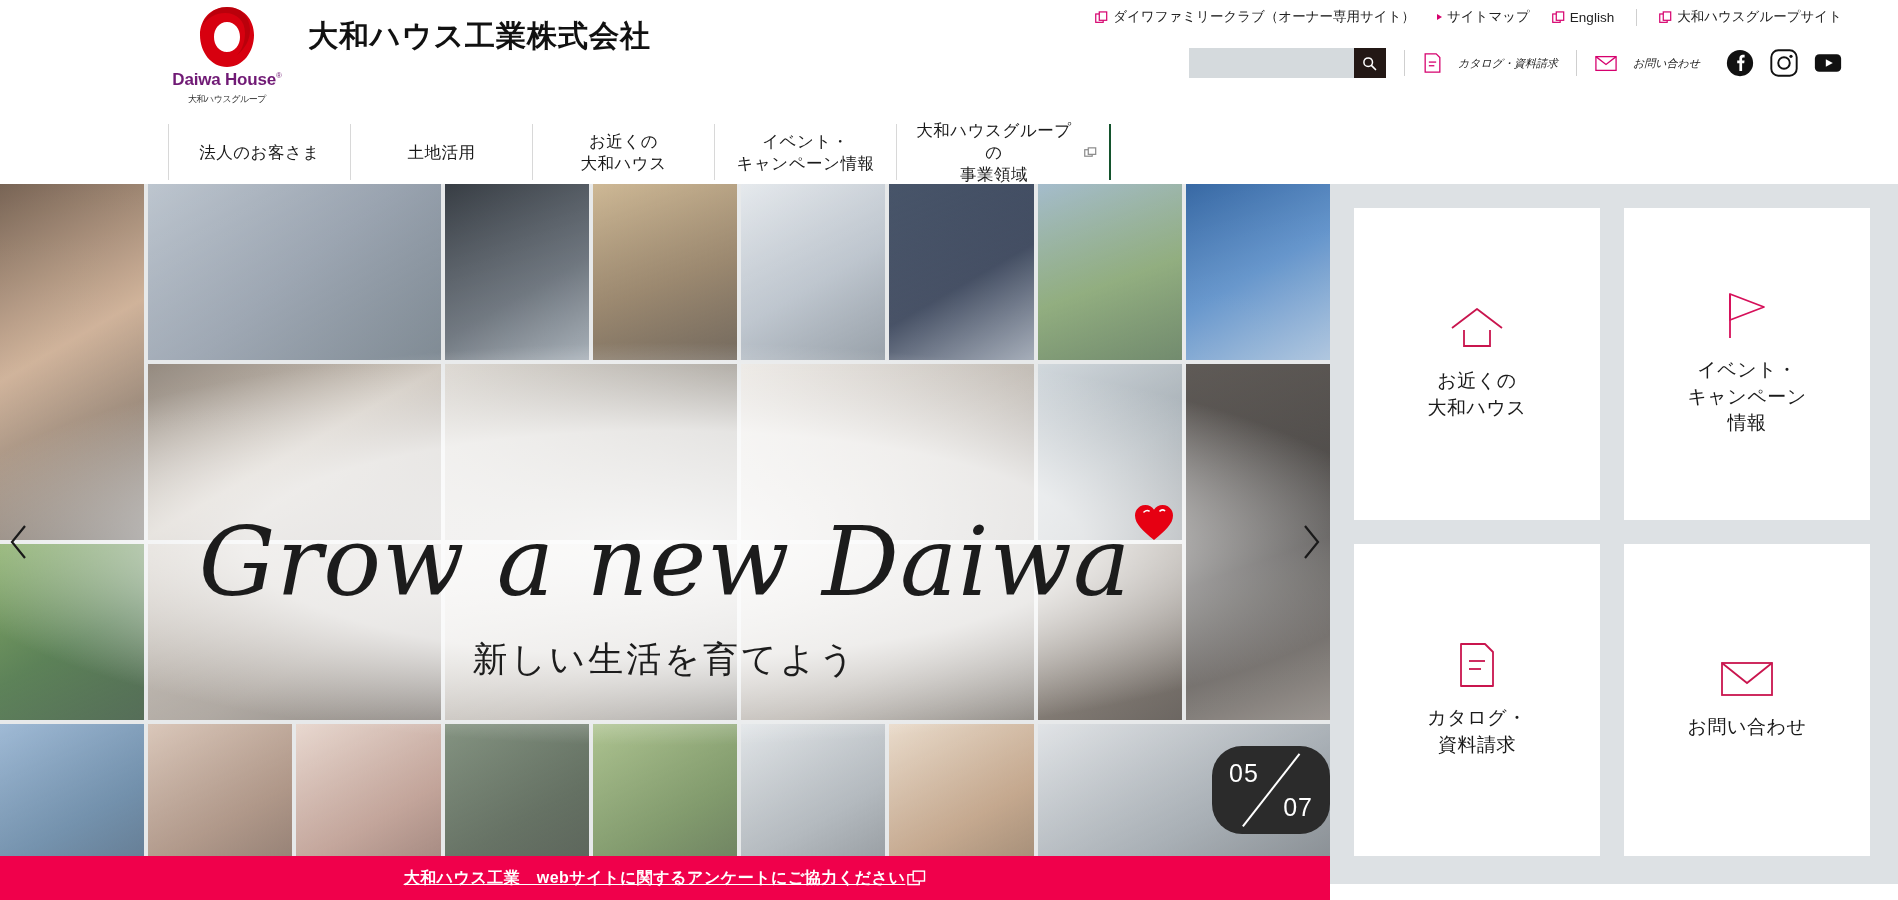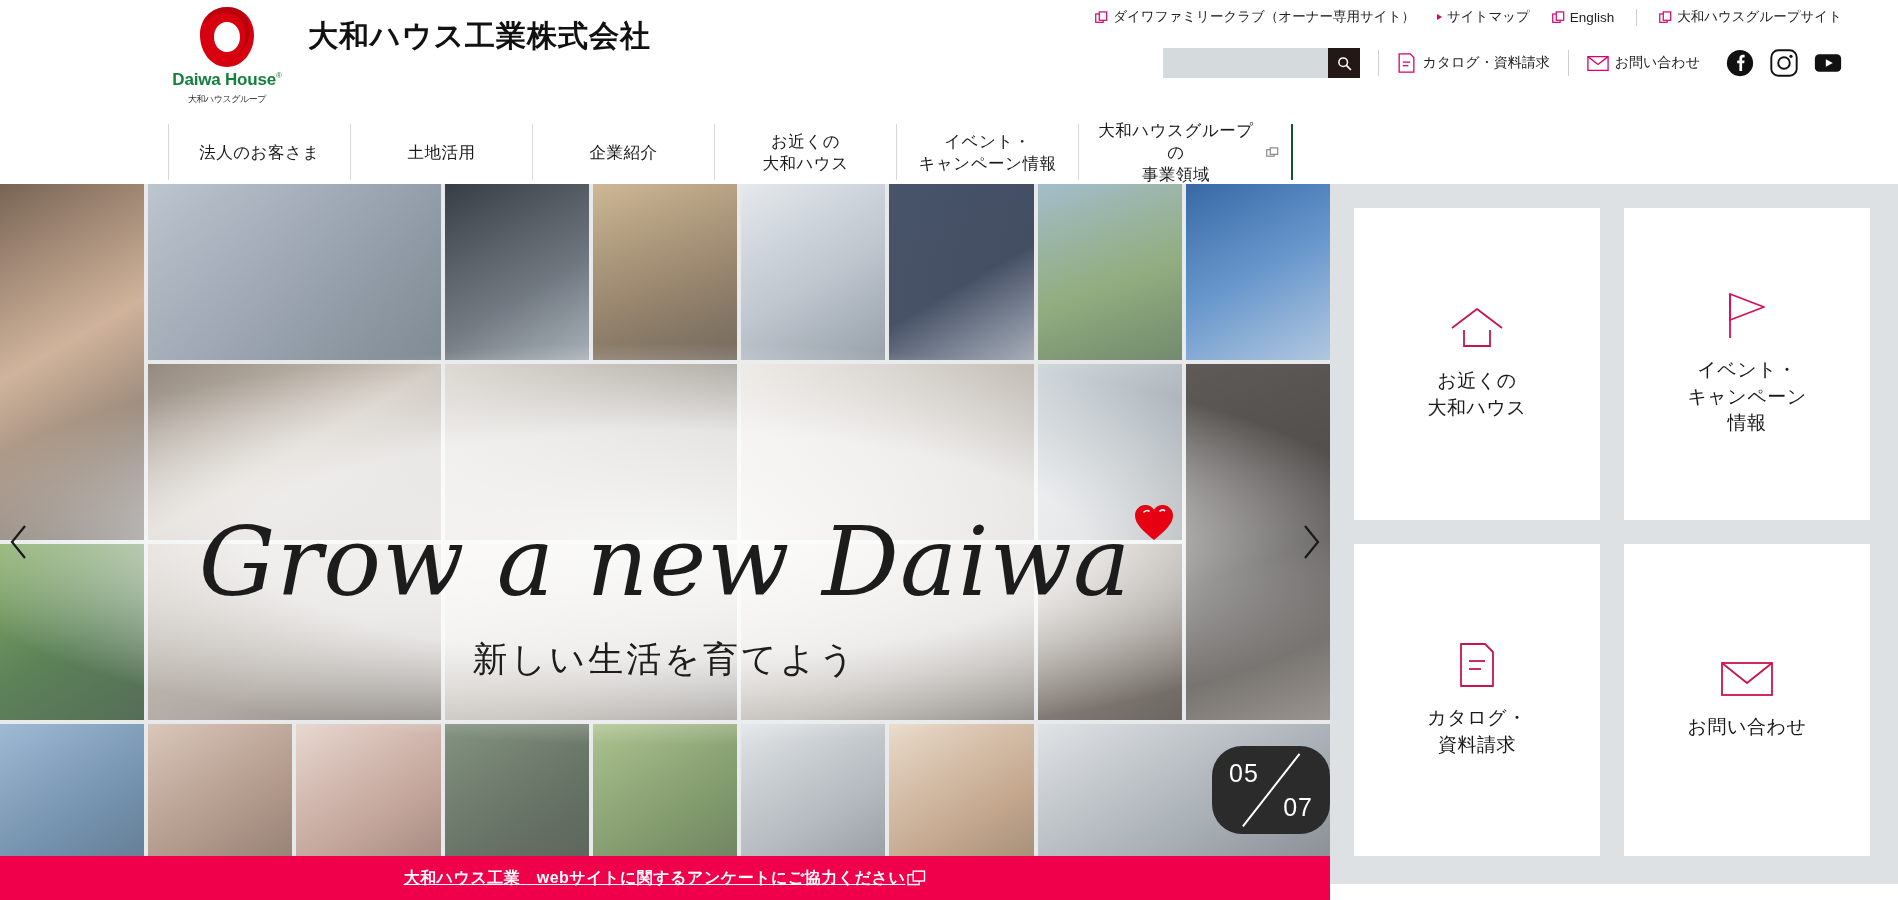--- a/index.html
+++ b/index.html
@@ -16,21 +16,21 @@
   .header { position: relative; width: 1898px; height: 184px; background: #fff; }
 
   .logo-block {
     position: absolute; left: 168px; top: 6px;
     width: 118px; text-align: center;
   }
   .logo-mark { width: 64px; height: 62px; margin: 0 auto; display: block; }
   .logo-word {
     font-family: "Liberation Sans", sans-serif;
     font-weight: 700; font-size: 17px; letter-spacing: -0.2px;
-    color: #15803d; margin-top: 2px; white-space: nowrap;
+    color: #701a75; margin-top: 2px; white-space: nowrap;
   }
   .logo-word sup { font-size: 8px; font-weight: 400; vertical-align: super; }
   .logo-sub {
     font-size: 9px; color: #333; margin-top: 3px; letter-spacing: -0.5px;
     white-space: nowrap;
   }
   .company-name {
     position: absolute; left: 308px; top: 16px;
     font-size: 30px; font-weight: 700; letter-spacing: 1px;
     color: #111; white-space: nowrap;
@@ -61,22 +61,22 @@
   .search-input {
     width: 165px; height: 30px; border: none; outline: none;
     background: #d5dadd; padding: 0 8px; font-size: 13px;
     font-family: "Liberation Sans", sans-serif; color: #222;
   }
   .search-btn {
     width: 32px; height: 30px; background: #231815; border: none;
     display: flex; align-items: center; justify-content: center; cursor: pointer;
   }
   .action-link {
-    display: flex; align-items: center; gap: 6px;
-    font-size: 14px; color: #222; cursor: pointer; white-space: nowrap;
+    display: flex; align-items: center; gap: 16px;
+    font-size: 11px; color: #222; cursor: pointer; white-space: nowrap; font-style: italic;
   }
   .action-sep { width: 1px; height: 26px; background: #cfcfcf; margin: 0 18px; }
   .social-row { display: flex; align-items: center; gap: 16px; margin-left: 26px; }
   .social-ico { width: 28px; height: 28px; cursor: pointer; display: block; }
 
   
   .gnav {
     position: absolute; left: 168px; top: 124px;
     display: flex; align-items: stretch; height: 56px;
   }
@@ -281,21 +281,20 @@
       <svg class="social-ico" viewBox="0 0 32 32">
         <rect x="1" y="6" width="30" height="20" rx="5" fill="#111"></rect>
         <path d="M13.5 11.8 L21.5 16 L13.5 20.2 Z" fill="#fff"></path>
       </svg>
     </div>
   </div>
 
   <nav class="gnav">
     <div class="gnav-item" style="width:182px">法人のお客さま</div>
     <div class="gnav-item" style="width:182px">土地活用</div>
-    <div class="gnav-item" style="width:182px">企業紹介</div>
     <div class="gnav-item" style="width:182px">お近くの
 大和ハウス</div>
     <div class="gnav-item" style="width:182px">イベント・
 キャンペーン情報</div>
     <div class="gnav-item" style="width:215px">
       <span>大和ハウスグループの
 事業領域</span>
       <svg class="ext-icon" viewBox="0 0 14 14">
         <rect x="0.8" y="4" width="8" height="7" fill="none" stroke="#8a8a8a" stroke-width="1.3"></rect>
         <rect x="4.6" y="2" width="8" height="7" fill="#fff" stroke="#8a8a8a" stroke-width="1.3"></rect>

